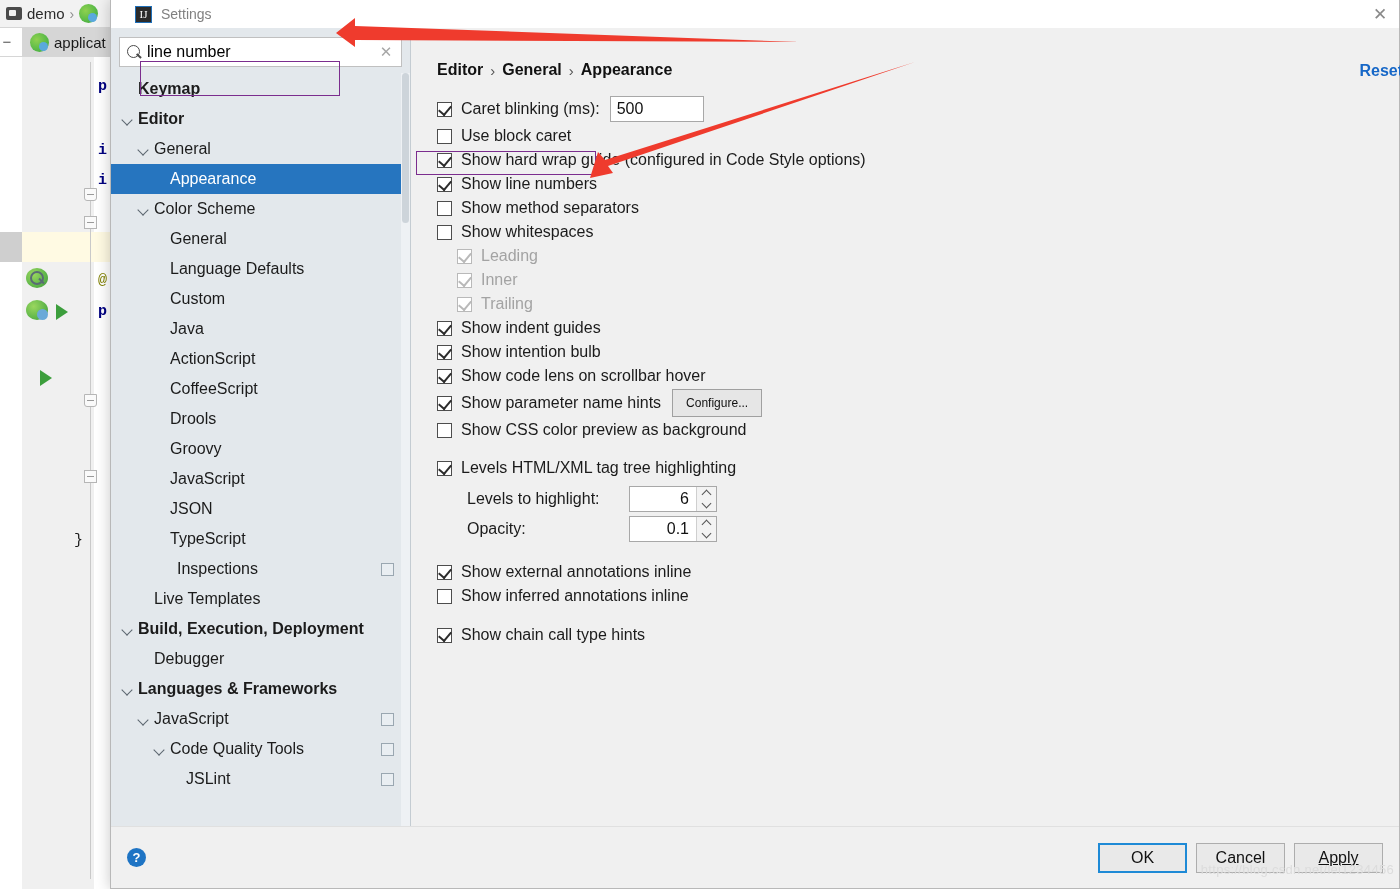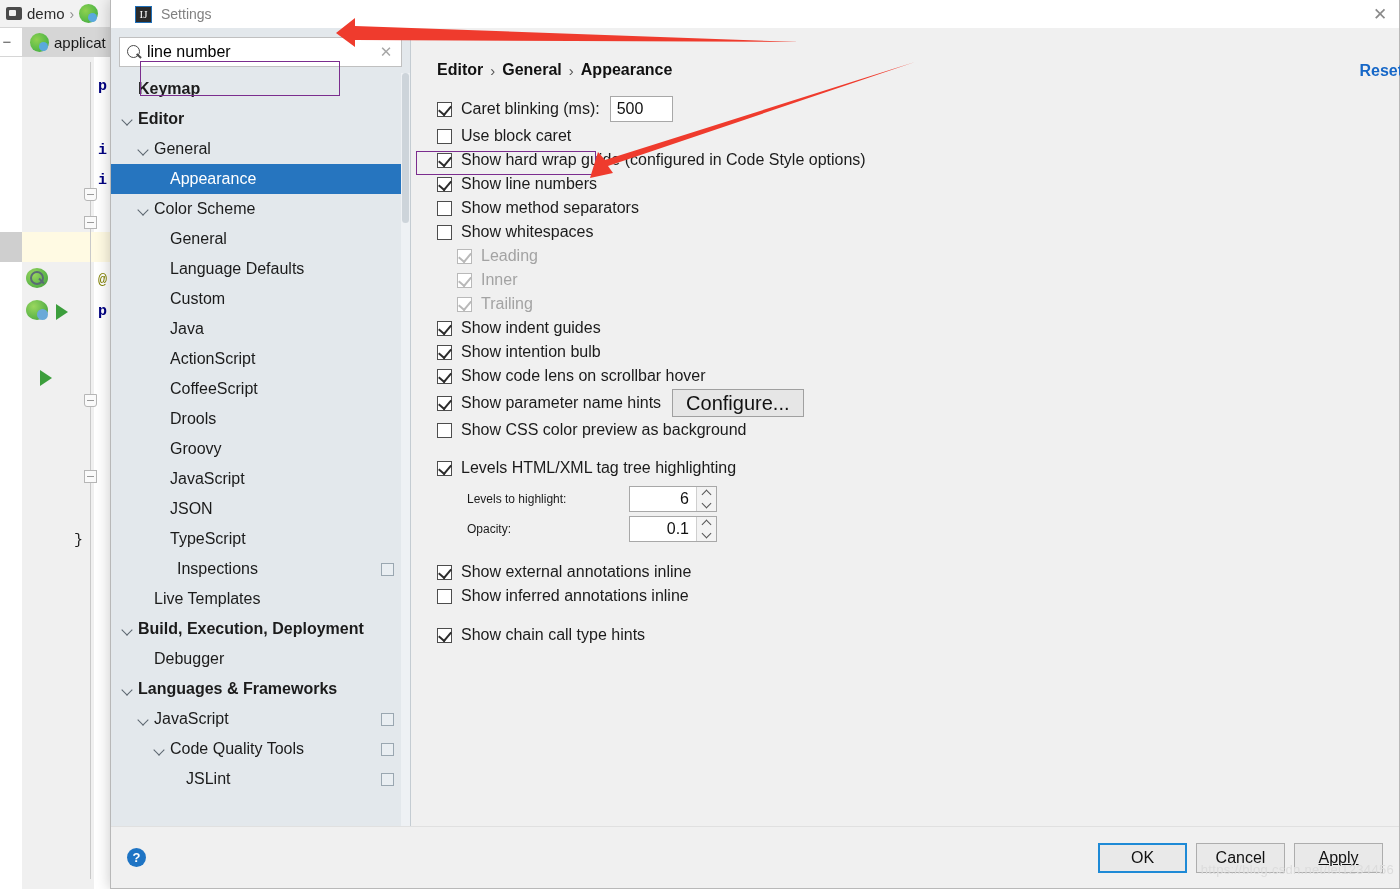--- a/index.html
+++ b/index.html
@@ -249,32 +249,32 @@
   .cb.disabled{ border-color:#b9b9b9; }
   .cb.disabled.checked::after{ border-color:#b9b9b9; }
   .opt-label{ font-size:16px; color:#1b1b1b; }
   .opt-label.disabled{ color:#a3a3a3; }
 
   .txtfield{
     height:26px; border:1px solid #a8a8a8; background:#fff;
     font-size:16px; color:#111; padding:0 6px;
     display:flex; align-items:center; font-family:"Liberation Sans", sans-serif;
   }
-  #caret-ms{ width:63px; margin-left:10px; }
+  #caret-ms{ width:94px; margin-left:10px; }
 
   .btn{
     height:28px; border:1px solid #a0a0a0; background:#e6e6e6;
-    font-size:20px; color:#111; padding:0 13px;
+    font-size:12px; color:#111; padding:0 13px;
     display:flex;align-items:center;justify-content:center; cursor:pointer;
     font-family:"Liberation Sans", sans-serif;
   }
   #configure-btn{ margin-left:11px; }
 
   .spinner-row{ display:flex; align-items:center; height:30px; padding-left:30px; }
-  .spinner-label{ font-size:12px; color:#1b1b1b; width:162px; }
+  .spinner-label{ font-size:16px; color:#1b1b1b; width:162px; }
   .spinner{
     display:flex; width:88px; height:26px; border:1px solid #a8a8a8; background:#fff;
   }
   .spinner .val{
     flex:1; display:flex; align-items:center; justify-content:flex-end;
     padding-right:7px; font-size:16px; color:#111;
   }
   .spinner .arrows{
     width:20px; border-left:1px solid #cfcfcf; display:flex; flex-direction:column;
     background:#f3f3f3;

